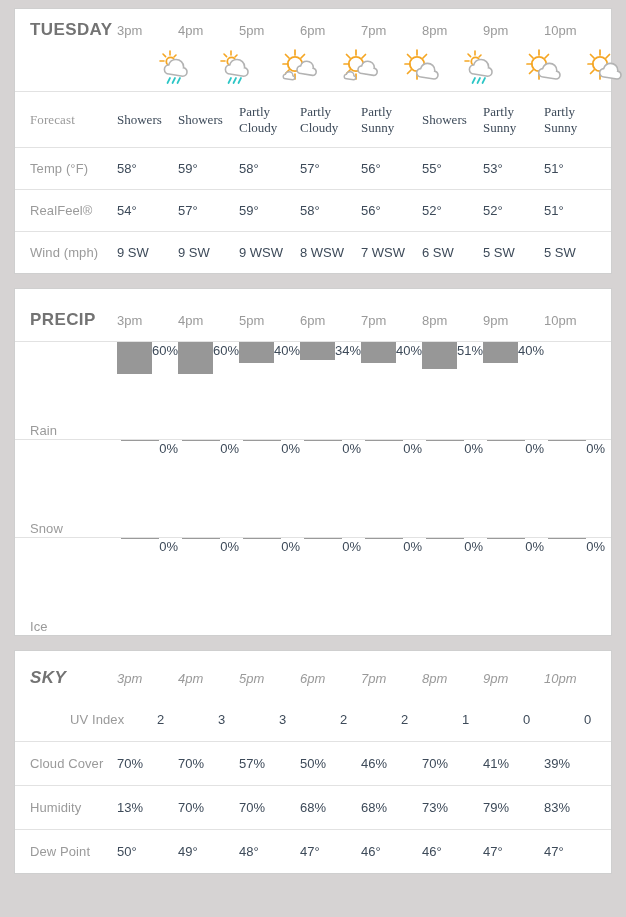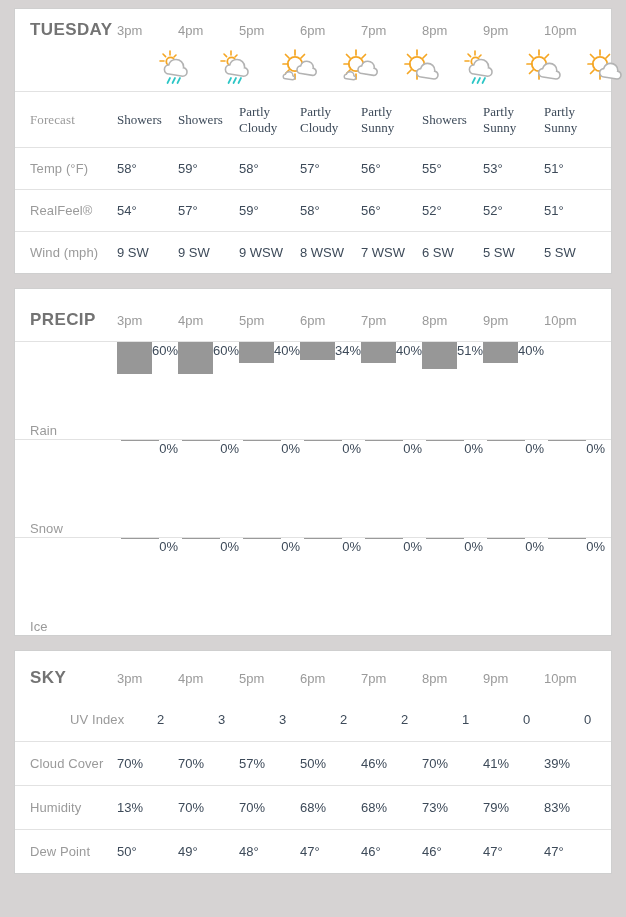--- a/index.html
+++ b/index.html
@@ -133,21 +133,21 @@
     margin-top: 1px;
     line-height: 15px;
   }
   .bar-row .lbl {
     align-self: flex-end;
     padding-bottom: 1px;
   }
 
   .precip-hdr { height: 52px; padding-top: 10px; }
 
-  .sky-hdr { height: 46px; padding-top: 8px; }
+  .sky-hdr { height: 46px; padding-top: 8px; font-style: italic; }
   .sky-row { height: 44px; }
 </style>
 </head>
 <body>
 
 <div class="page">
 
   <div class="card">
 
     <div class="row no-sep hdr-row">

